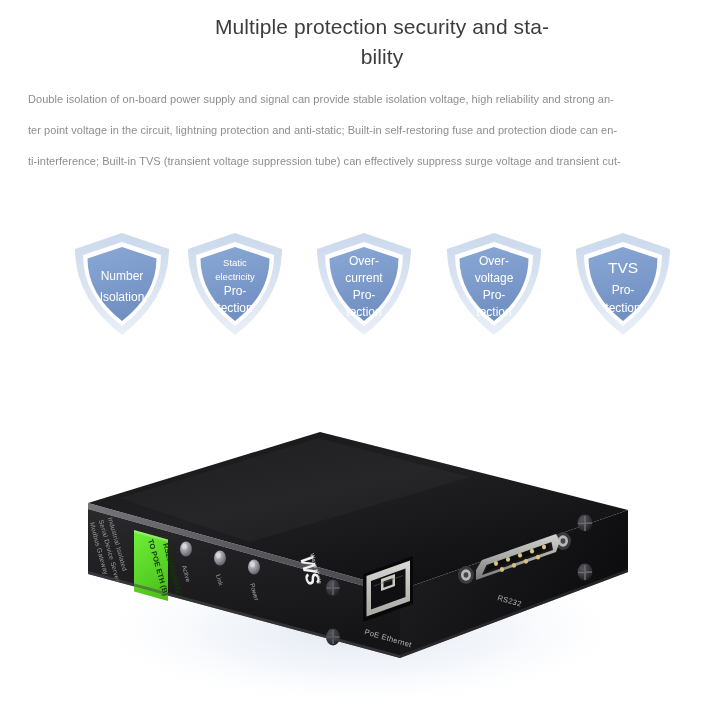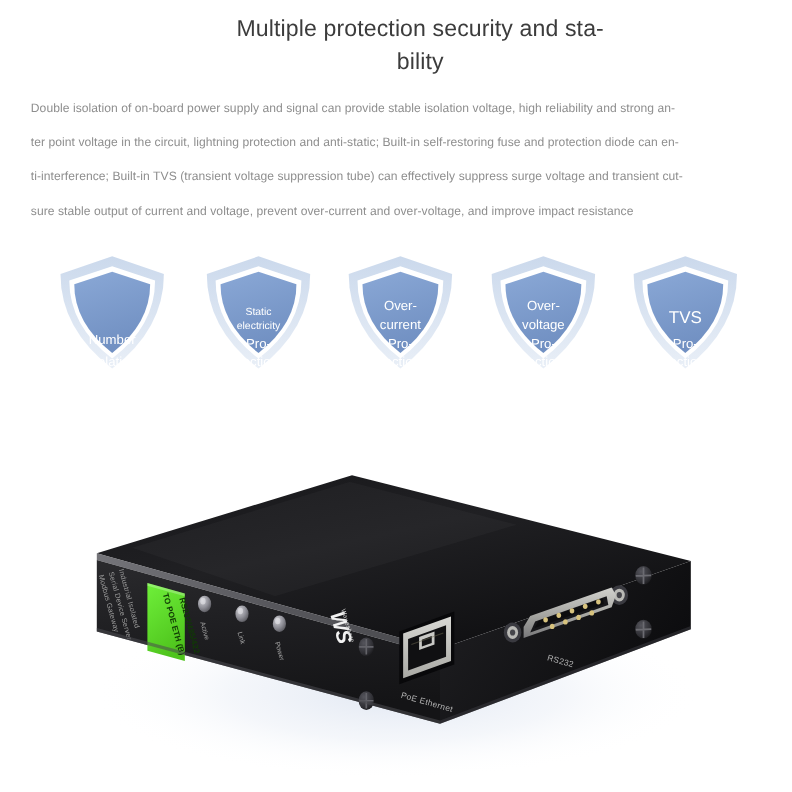--- a/index.html
+++ b/index.html
@@ -68,34 +68,34 @@
   }
   .shield-text {
     position: absolute;
     left: 0;
     top: 0;
     width: 108px;
     height: 108px;
     display: flex;
     flex-direction: column;
     align-items: center;
-    justify-content: flex-end;
+    justify-content: center;
     color: #ffffff;
     text-align: center;
     line-height: 1.42;
     padding-top: 6px;
     box-sizing: border-box;
   }
   .st-small { font-size: 9.5px; }
   .st-mid   { font-size: 12px; }
   .st-big   { font-size: 15.5px; }
   .st-gap   { height: 3px; }
 
   
-  .sh0 { left: 48px; }
+  .sh0 { left: 68px; }
   .sh1 { left: 181px; }
   .sh2 { left: 310px; }
   .sh3 { left: 440px; }
   .sh4 { left: 569px; }
 
   
   .photo {
     position: absolute;
     left: 0;
     top: 390px;
@@ -109,21 +109,20 @@
 
 <div class="heading">
   <span>Multiple protection security and sta-</span><br>
   <span>bility</span>
 </div>
 
 <div class="paragraph">
   <span class="pline">Double isolation of on-board power supply and signal can provide stable isolation voltage, high reliability and strong an-</span>
   <span class="pline">ter point voltage in the circuit, lightning protection and anti-static; Built-in self-restoring fuse and protection diode can en-</span>
   <span class="pline">ti-interference; Built-in TVS (transient voltage suppression tube) can effectively suppress surge voltage and transient cut-</span>
-  <span class="pline">sure stable output of current and voltage, prevent over-current and over-voltage, and improve impact resistance</span>
 </div>
 
 <div class="shields">
 
   <div class="shield sh0">
     <svg viewBox="0 0 108 108">
       <defs>
         <linearGradient id="gOut0" x1="0" y1="0" x2="0" y2="1">
           <stop offset="0%" stop-color="#cbd9ec"></stop>
           <stop offset="100%" stop-color="#e9eff7"></stop>

